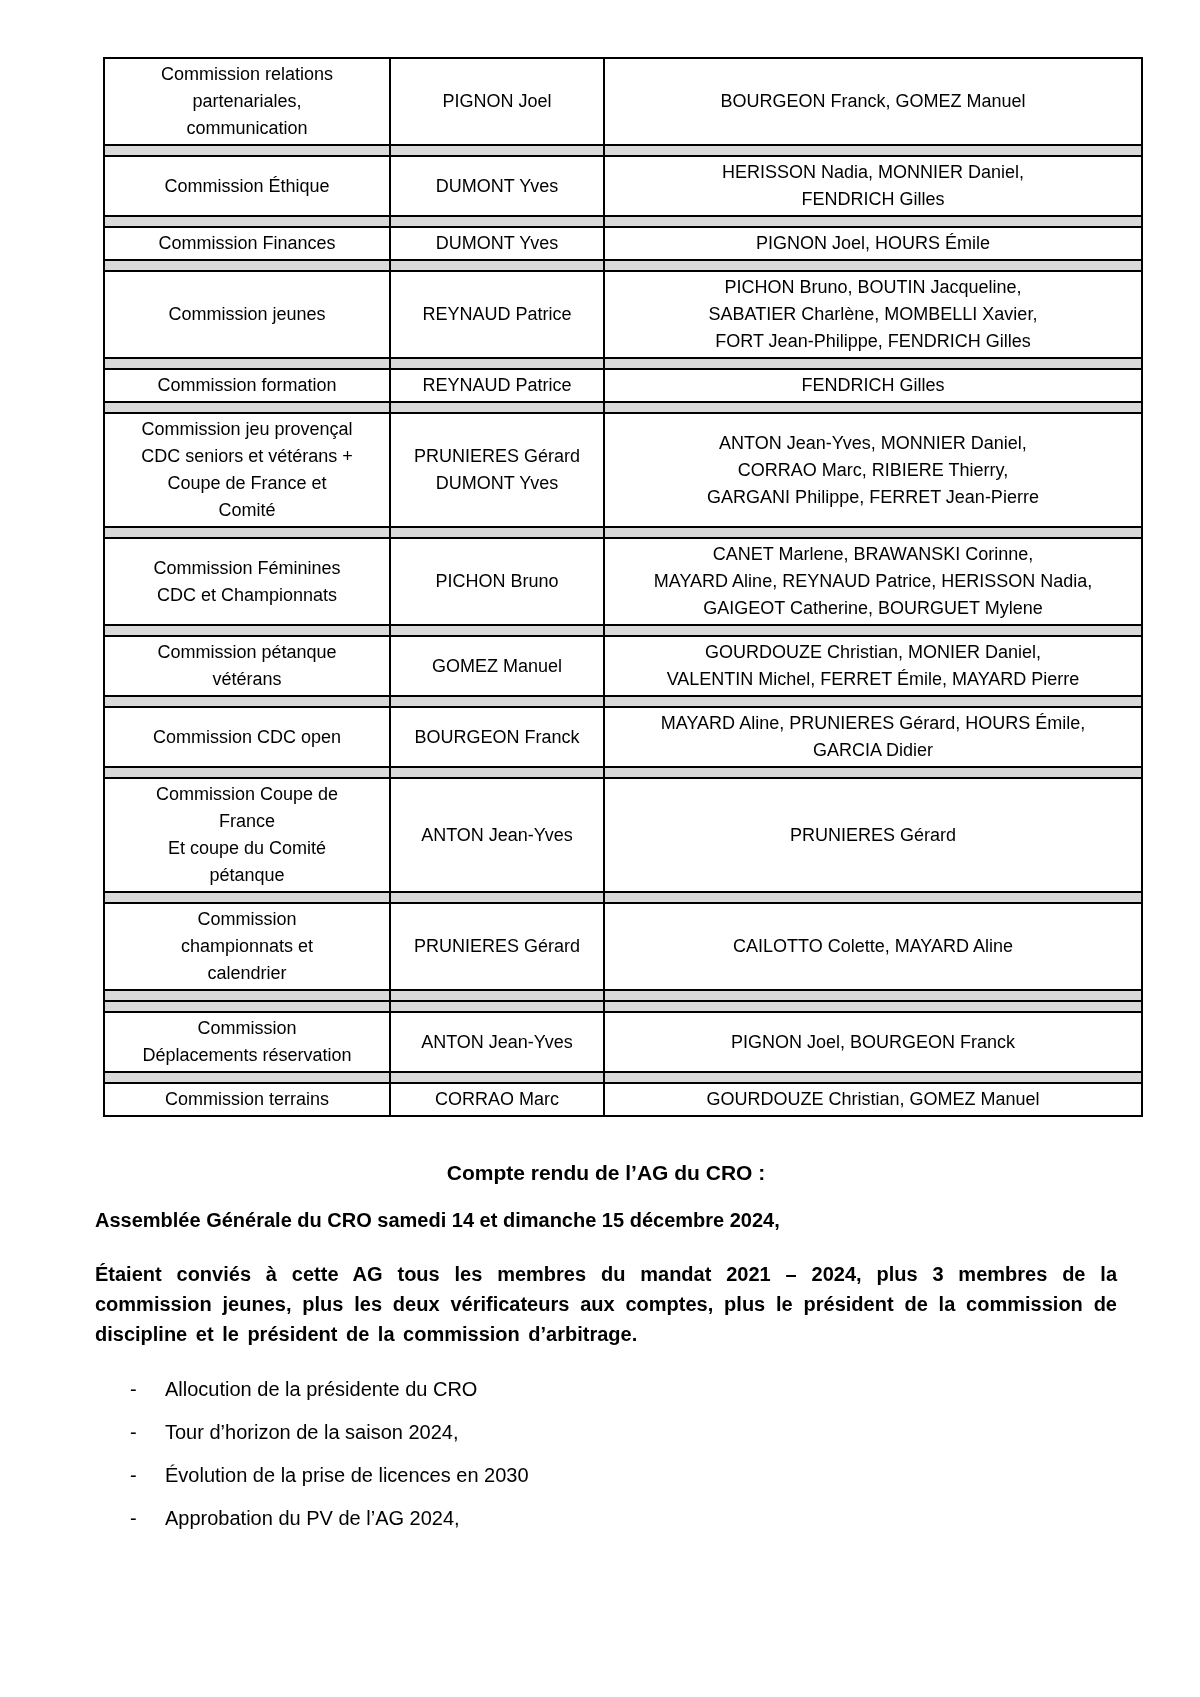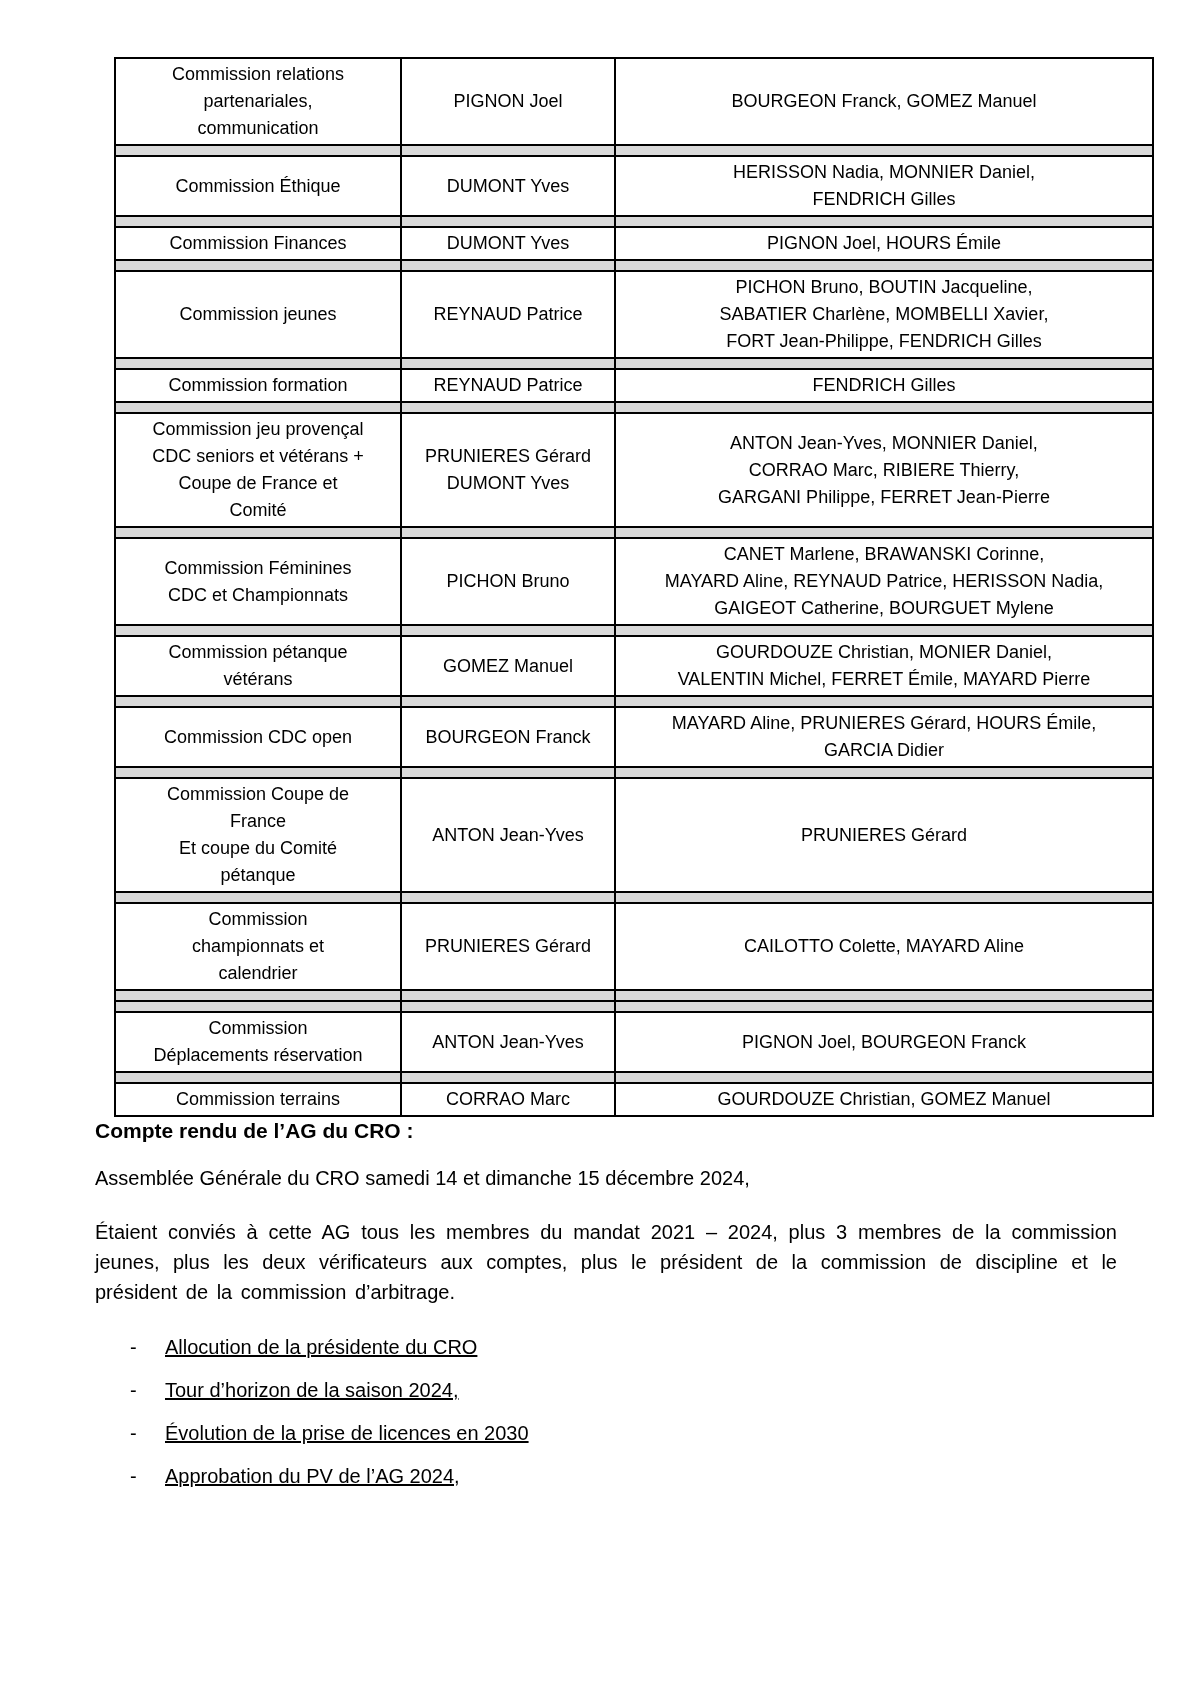--- a/index.html
+++ b/index.html
@@ -13,21 +13,21 @@
     background: #ffffff;
     overflow: hidden;
     padding: 57px 62px 0 95px;
   }
 
   
   table.commission-table {
     border-collapse: collapse;
     table-layout: fixed;
     width: 1038px;
-    margin-left: 19px;
+    margin-left: 8px;
     padding-left: 28px;
   }
   table.commission-table td {
     border: 2px solid #000000;
     text-align: center;
     vertical-align: middle;
     font-size: 18px;
     line-height: 27px;
     padding: 2px 10px;
     white-space: pre-line;
@@ -40,48 +40,51 @@
     height: 11px;
     padding: 0;
     background: #d9d9d9;
     font-size: 0;
     line-height: 0;
   }
 
   
   .report-section { width: 1022px; }
   .section-heading {
+    margin-top: 42px;
     font-size: 21px;
     font-weight: bold;
     line-height: 28px;
+    text-align: center;
   }
   .para {
     margin-top: 18px;
     font-size: 20px;
     line-height: 30px;
+    font-weight: bold;
   }
   .para.justified {
     text-align: justify;
     word-spacing: 3px;
     margin-top: 24px;
   }
   .bullets { margin-top: 26px; }
   .bullet-item {
     display: flex;
     align-items: flex-start;
     padding-left: 35px;
     font-size: 20px;
     line-height: 28px;
     margin-bottom: 15px;
   }
   .bullet-marker {
     width: 35px;
     flex: 0 0 35px;
   }
-  .bullet-text { flex: 1; text-decoration: underline; }
+  .bullet-text { flex: 1; }
 </style>
 </head>
 <body>
 
 <div class="page">
 
   <table class="commission-table">
     <colgroup>
       <col class="c1">
         <col class="c2">

